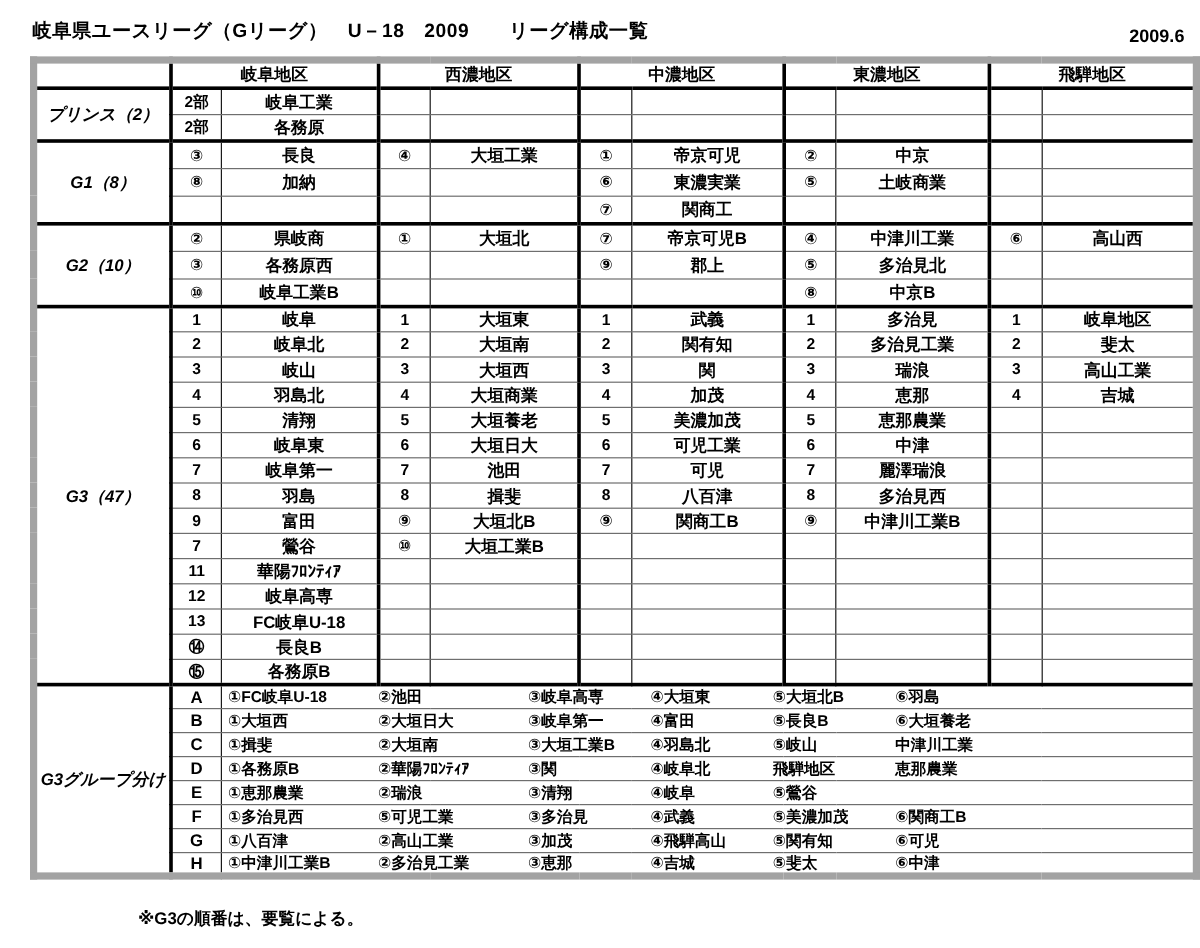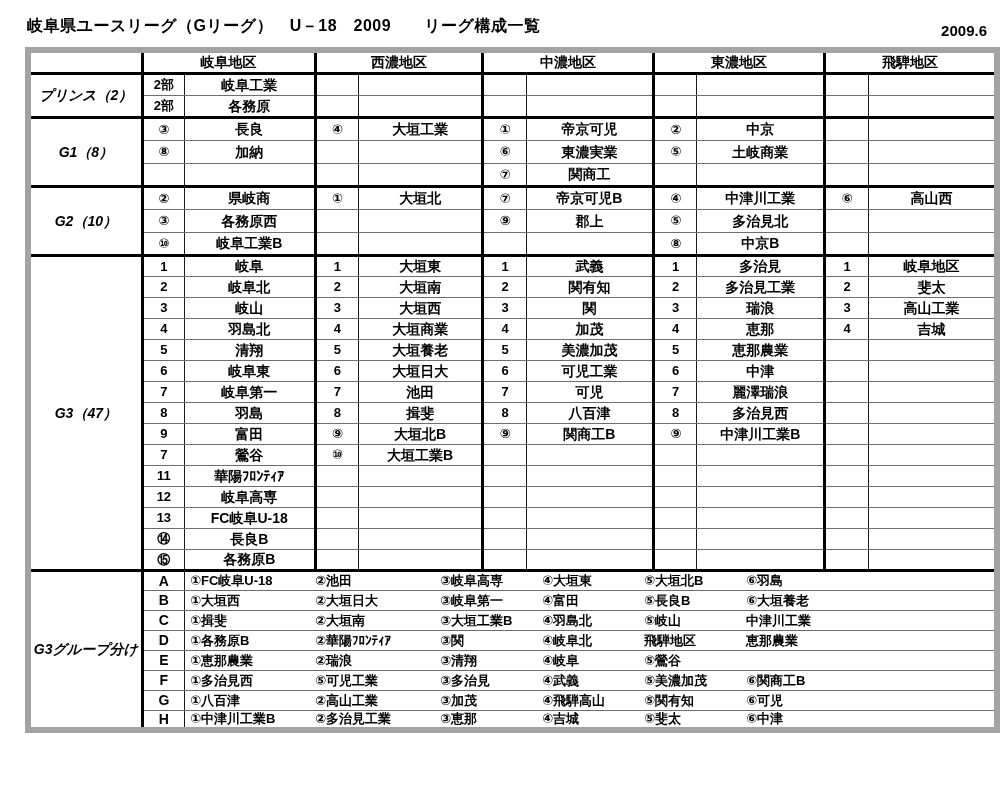--- a/index.html
+++ b/index.html
@@ -377,13 +377,14 @@
           <td class="letter">G</td>
           <td class="gteams" colspan="9"><span class="gteam w1">①八百津</span><span class="gteam w1">②高山工業</span><span class="gteam">③加茂</span><span class="gteam">④飛騨高山</span><span class="gteam">⑤関有知</span><span class="gteam">⑥可児</span></td>
         </tr>
         <tr class="h20">
           <td class="letter">H</td>
           <td class="gteams" colspan="9"><span class="gteam w1">①中津川工業B</span><span class="gteam w1">②多治見工業</span><span class="gteam">③恵那</span><span class="gteam">④吉城</span><span class="gteam">⑤斐太</span><span class="gteam">⑥中津</span></td>
         </tr>
       </tbody>
   </table>
 
+  <div class="note">※G3の順番は、要覧による。</div>
 </div>
 
 </body></html>

